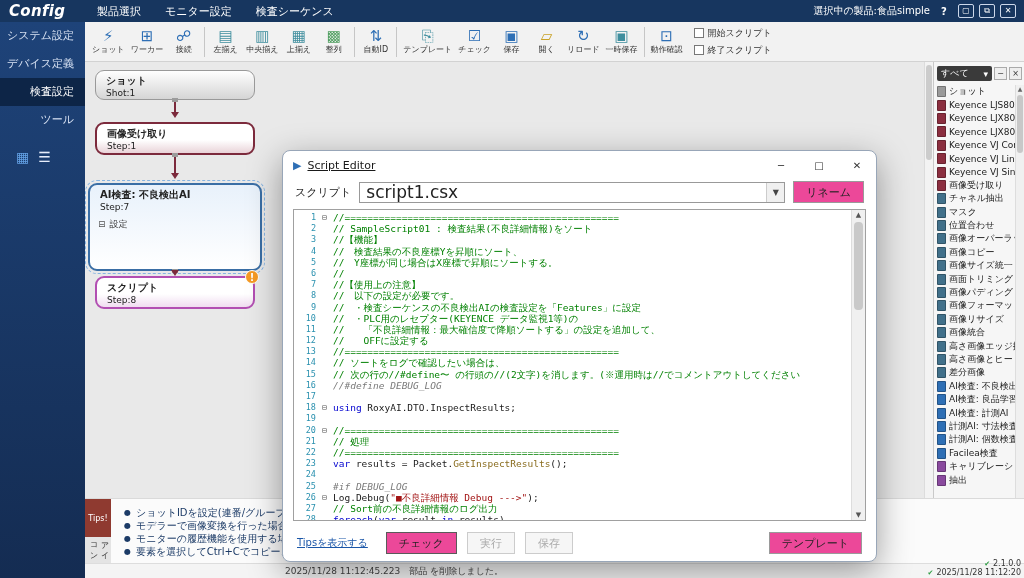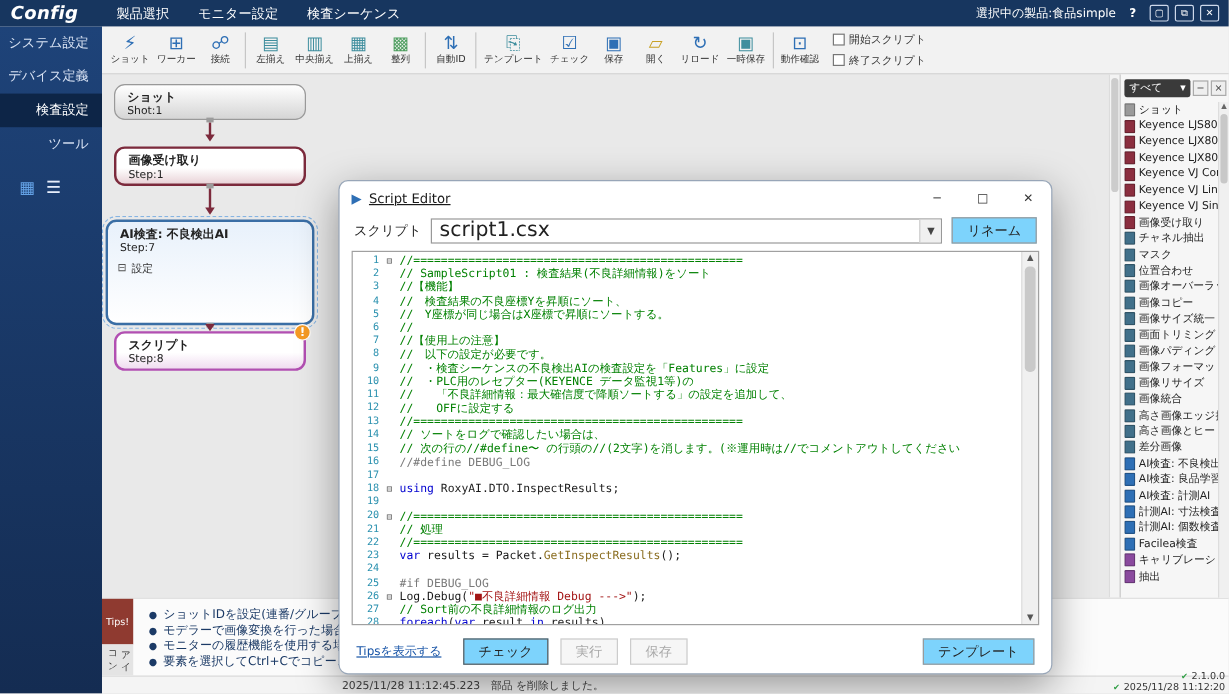--- a/index.html
+++ b/index.html
@@ -87,35 +87,35 @@
   .sew-title{height:28px;display:flex;align-items:center;padding-left:10px;gap:6px;}
   .sew-ticon{color:#2e6fb5;font-size:11px;}
   .sew-ttext{font-size:11px;color:#1a1a1a;text-decoration:underline;}
   .sew-ctrl{margin-left:auto;display:flex;height:100%;}
   .wb{width:38px;height:100%;display:flex;align-items:center;justify-content:center;font-size:10px;color:#333;}
   .sew-row{display:flex;align-items:center;gap:8px;padding:2px 12px 6px;}
   .sew-label{font-size:11px;flex:none;}
   .combo{flex:1;height:21px;border:1px solid #999;background:#fff;display:flex;align-items:center;}
   .combo-val{flex:1;padding-left:6px;font-size:17px;}
   .combo-btn{width:18px;height:100%;border-left:1px solid #ccc;background:#f0f0f0;display:flex;align-items:center;justify-content:center;font-size:8px;color:#444;}
-  .btn{height:22px;padding:0 12px;border:1px solid #9a9a9a;background:#7dd3fc;font-size:11px;display:flex;align-items:center;justify-content:center;white-space:nowrap;}
+  .btn{height:22px;padding:0 12px;border:1px solid #9a9a9a;background:#ec4899;font-size:11px;display:flex;align-items:center;justify-content:center;white-space:nowrap;}
   .btn.primary{border-color:#5a5a5a;}
   .btn.disabled{color:#a9a9a9;border-color:#cccccc;background:#f6f6f6;}
   .code-wrap{position:absolute;left:10px;right:10px;top:58px;bottom:40px;border:1px solid #a0a0a0;background:#fff;overflow:hidden;}
   .code-lines{position:absolute;left:0;top:2px;right:14px;bottom:0;overflow:hidden;}
   .crow{display:flex;height:11.2px;line-height:11.2px;font-family:"DejaVu Sans Mono","Liberation Mono",monospace;font-size:9.5px;white-space:pre;}
   .cnum{width:26px;text-align:right;color:#2b91af;padding-right:4px;flex:none;font-size:8.5px;}
   .cfold{width:13px;flex:none;font-size:8px;color:#555;text-align:left;padding-left:2px;}
   .ctext{flex:1;overflow:hidden;}
   .tk-cm{color:#008000;}
   .tk-kw{color:#0000cf;}
   .tk-pl{color:#1a1a1a;}
   .tk-str{color:#a31515;}
   .tk-mth{color:#8a6d1f;}
-  .tk-pp{color:#7a7a7a;}
+  .tk-pp{color:#7a7a7a;font-style:italic;}
   .code-scroll{position:absolute;right:0;top:0;bottom:0;width:14px;background:#f0f0f0;border-left:1px solid #ddd;font-size:7px;color:#555;text-align:center;}
   .code-scroll .up{position:absolute;top:1px;left:0;right:0;}
   .code-scroll .dn{position:absolute;bottom:1px;left:0;right:0;}
   .code-scroll .thumb{position:absolute;top:12px;left:2px;width:9px;height:88px;background:#c9c9c9;border-radius:4px;}
   .sew-bottom{position:absolute;left:0;right:0;bottom:0;height:36px;display:flex;align-items:center;padding:0 14px;gap:10px;}
   .tips-link{color:#1a56a8;text-decoration:underline;font-size:10px;margin-right:8px;white-space:nowrap;}
   .btn-template{margin-left:auto;}
 </style>
 </head>
 <body>

